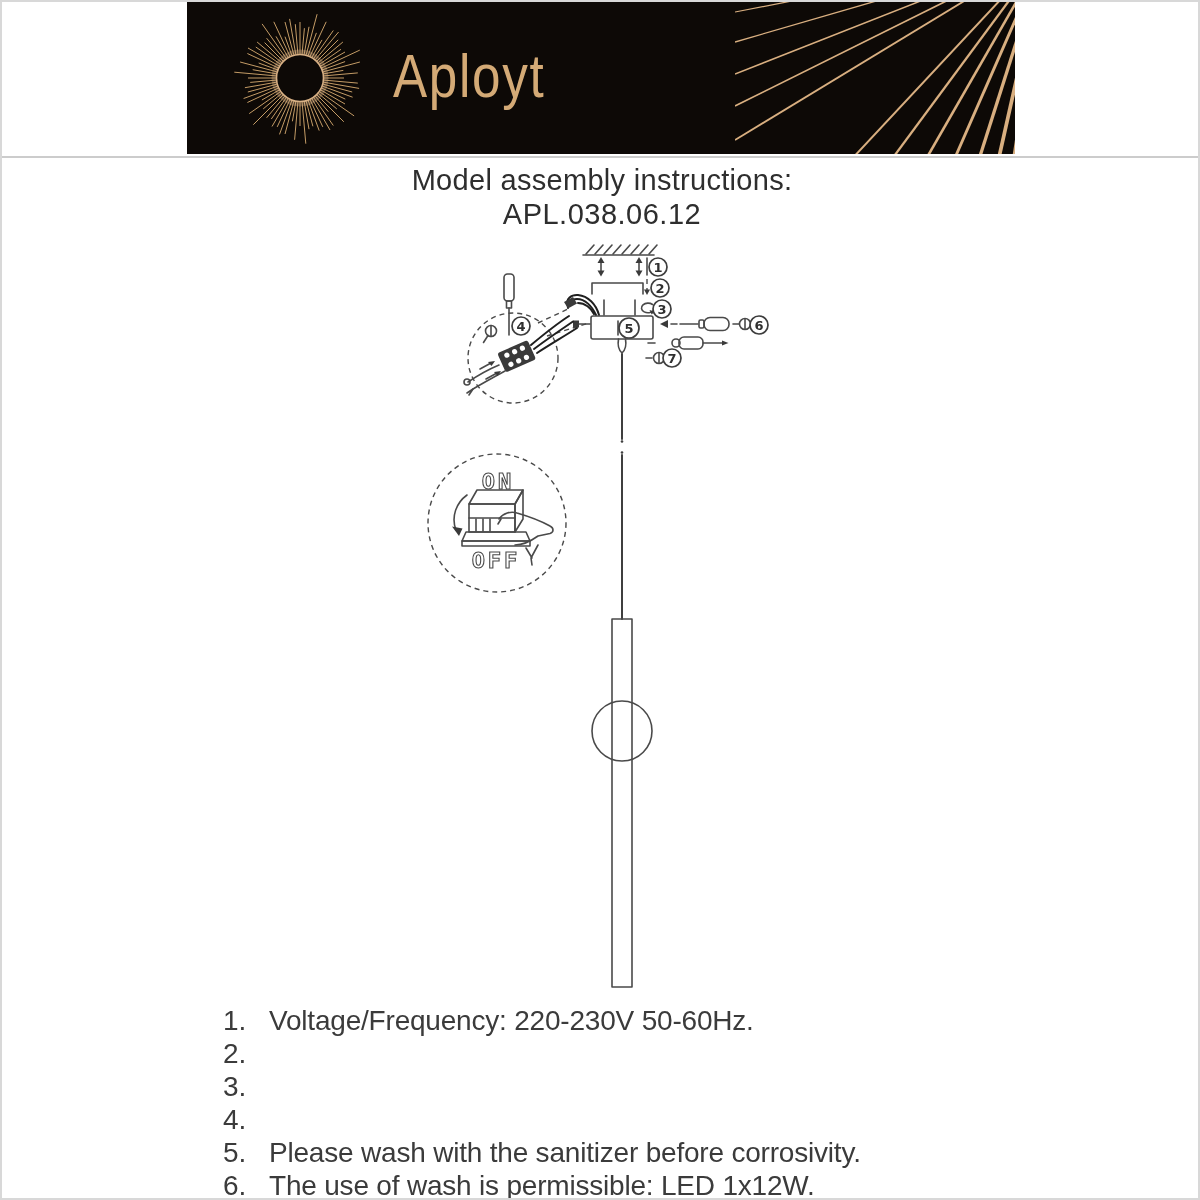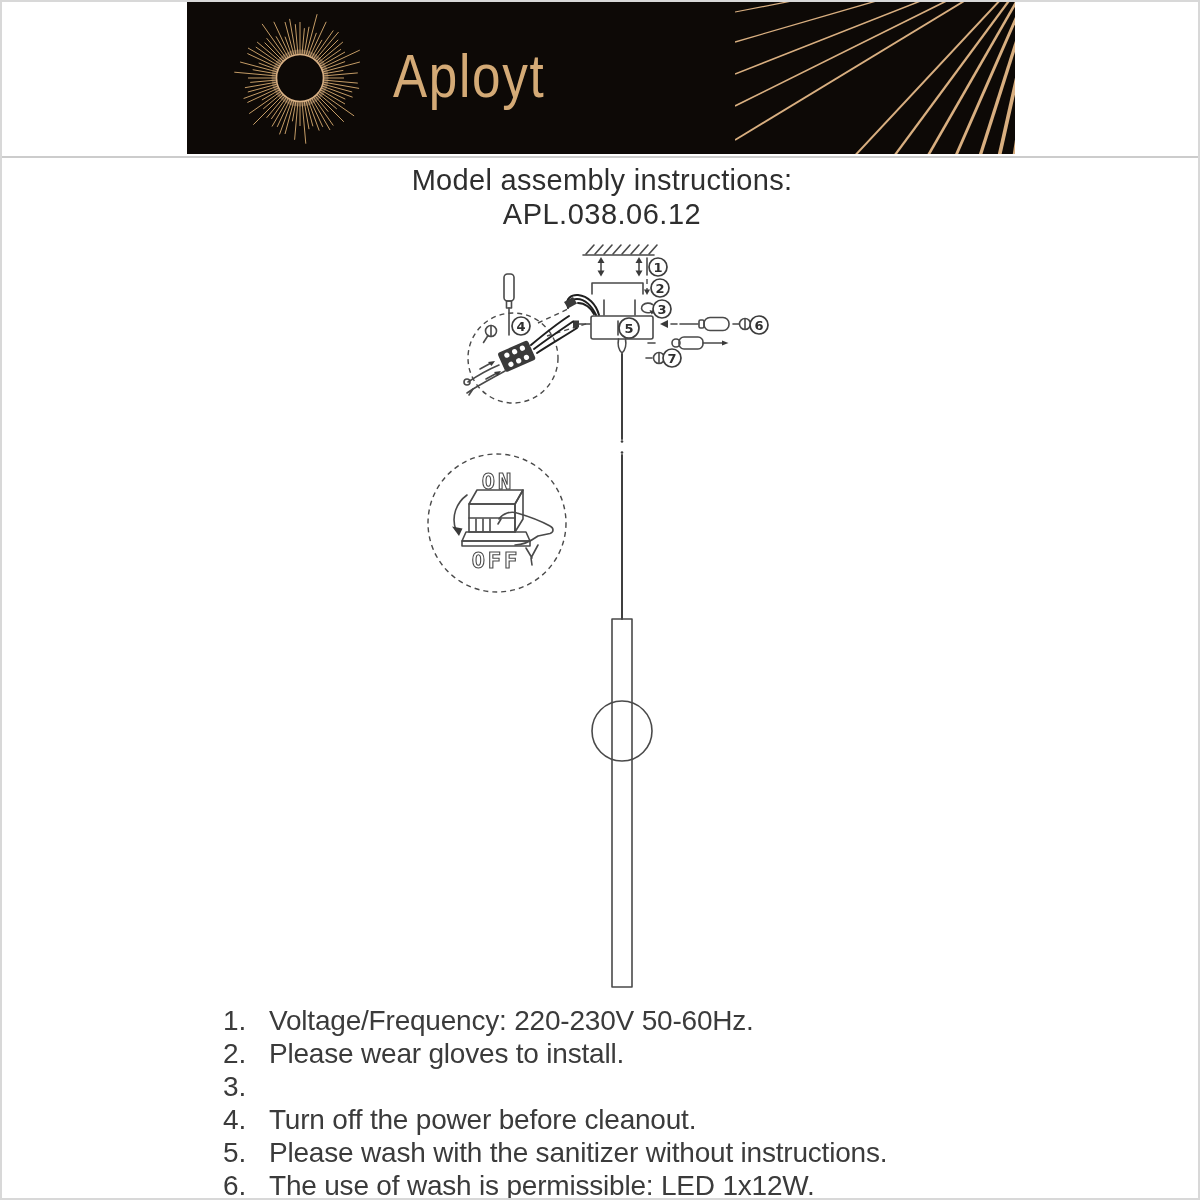--- a/index.html
+++ b/index.html
@@ -317,31 +317,29 @@
     </g>
   </svg>
 
   <ol class="list">
     <li>
       <span class="num">1.</span>
       <span class="txt">Voltage/Frequency: 220-230V 50-60Hz.</span>
     </li>
     <li>
       <span class="num">2.</span>
-      <span class="txt">Please wear gloves to install.</span>
     </li>
     <li>
       <span class="num">3.</span>
     </li>
     <li>
       <span class="num">4.</span>
-      <span class="txt">Turn off the power before cleanout.</span>
     </li>
     <li>
       <span class="num">5.</span>
-      <span class="txt">Please wash with the sanitizer without instructions.</span>
+      <span class="txt">Please wash with the sanitizer before corrosivity.</span>
     </li>
     <li>
       <span class="num">6.</span>
       <span class="txt">The use of wash is permissible: LED 1x12W.</span>
     </li>
   </ol>
 </div>
 
 </body></html>

